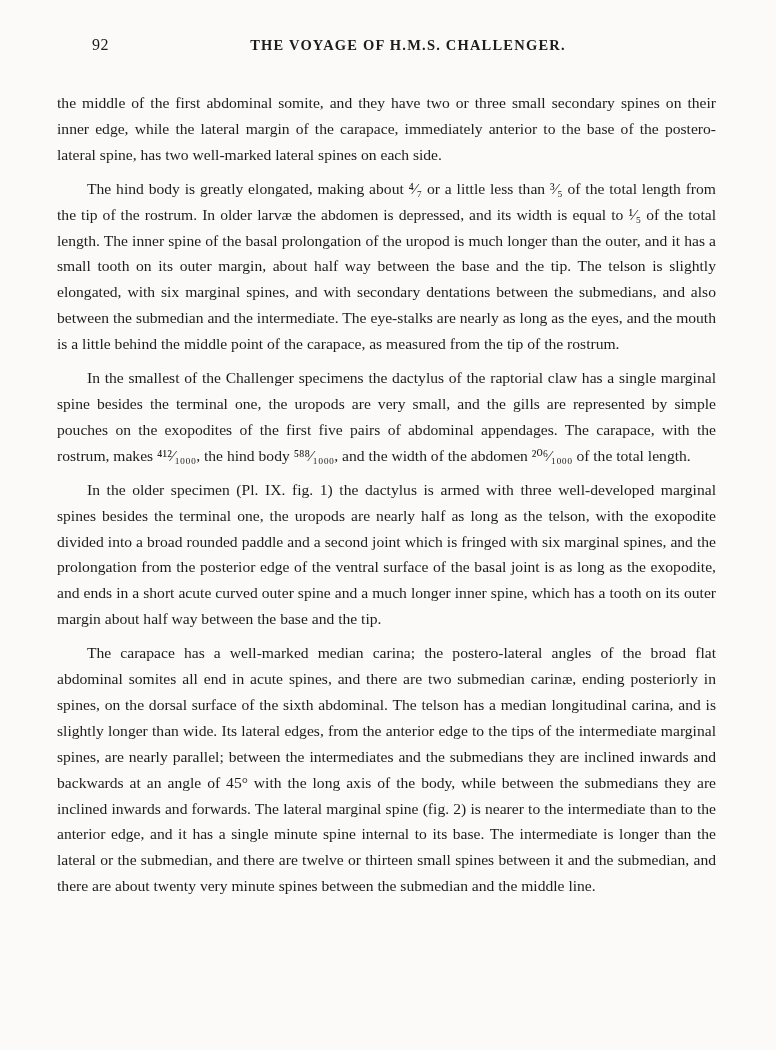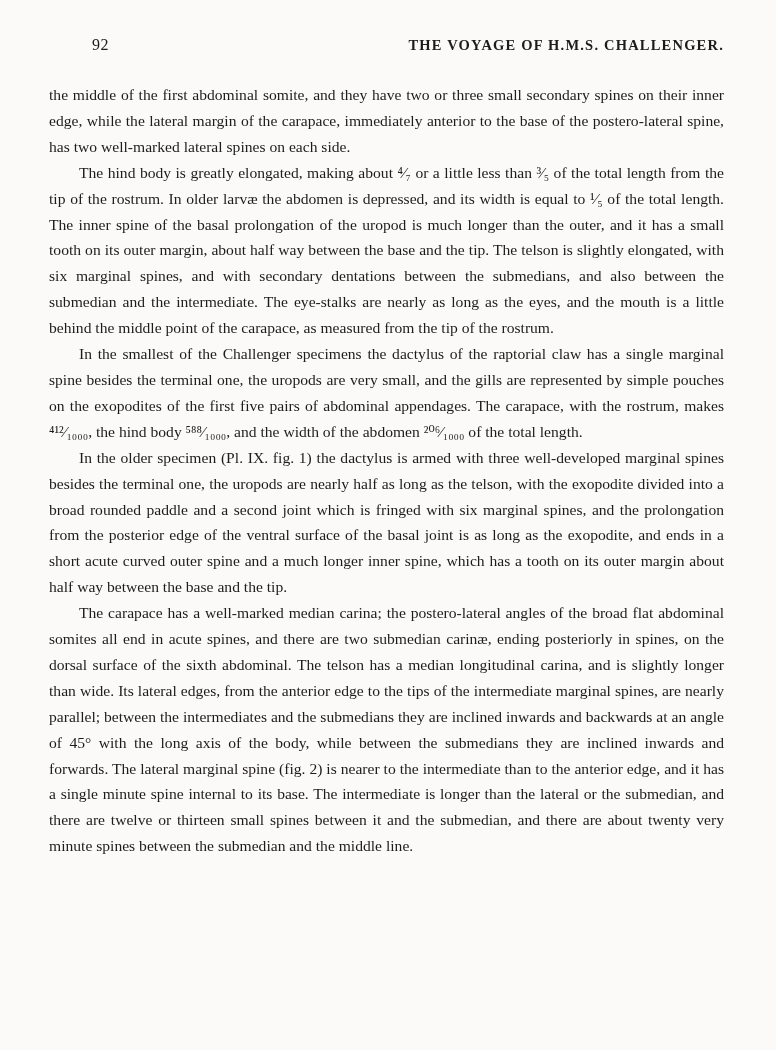--- a/index.html
+++ b/index.html
@@ -31,37 +31,37 @@
     left: 0;
     top: 0;
     font-size: 16px;
     letter-spacing: 0.5px;
   }
   .running-head {
     position: absolute;
     left: 0;
     right: 0;
     top: 1px;
-    text-align: right;
+    text-align: center;
     font-size: 14.5px;
     letter-spacing: 1.2px;
     font-weight: 600;
   }
   .page-body {
     position: absolute;
     top: 82px;
     left: 49px;
     right: 52px;
     font-size: 15.6px;
     line-height: 25.9px;
     text-align: justify;
     text-justify: inter-word;
   }
   .page-body p {
-    margin: 0;
+    margin: 8px;
     text-indent: 30px;
   }
   .page-body p.no-indent {
     text-indent: 0;
   }
 </style>
 </head>
 <body>
 
 <div class="page">

